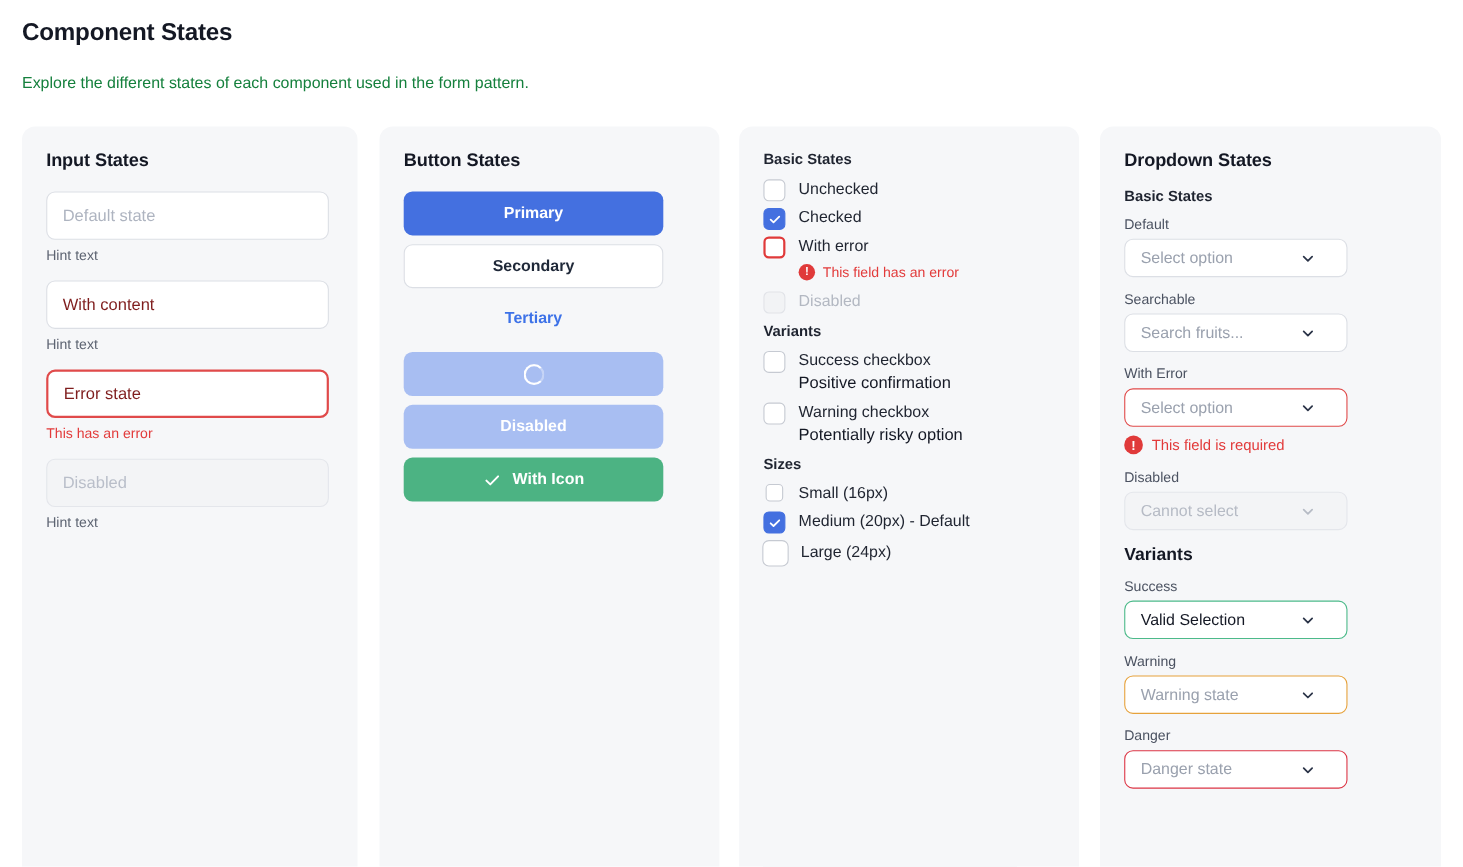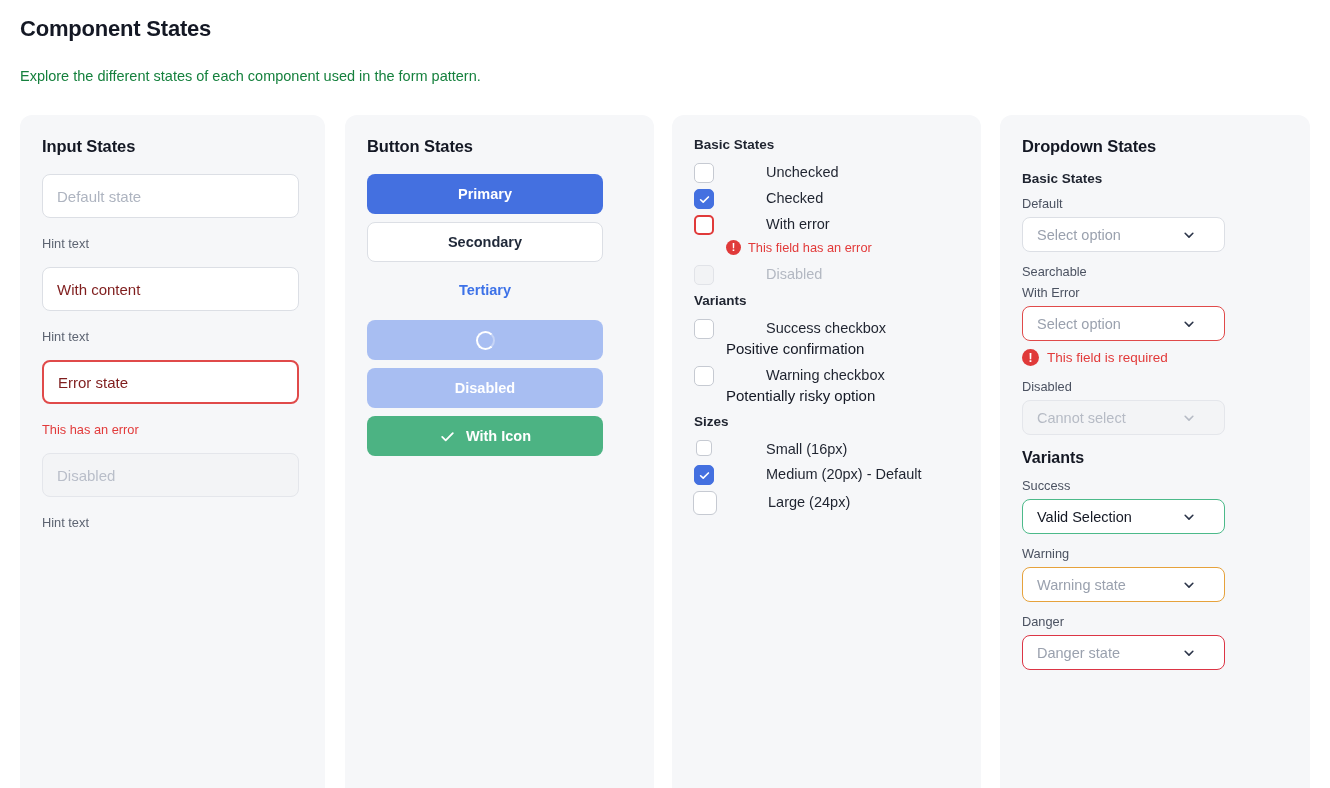--- a/index.html
+++ b/index.html
@@ -54,21 +54,21 @@
     font-family: "Liberation Sans", sans-serif;
     font-size: 15px; color: #7f1d1d;
     padding: 0 14px;
     display: flex; align-items: center;
   }
   .text-input.placeholder { color: #aeb4c0; }
   .text-input.error { border: 2px solid #e04a4a; }
   .text-input.disabled {
     background: #f3f4f6; border-color: #e4e6eb; color: #b9bec9;
   }
-  .hint { font-size: 12.8px; color: #5d6472; margin: 18px 0 16px 0; }
+  .hint { font-size: 12.8px; color: #5d6472; margin: 6px 0 16px 0; }
   .hint.err { color: #e23a3a; margin-bottom: 16px; }
 
   
   .btn {
     width: 236px; height: 40px;
     display: flex; align-items: center; justify-content: center;
     border-radius: 8px; font-size: 14.5px; font-weight: bold;
     font-family: "Liberation Sans", sans-serif;
     margin-bottom: 8px; border: none; cursor: pointer;
   }
@@ -91,21 +91,21 @@
     width: 20px; height: 20px; min-width: 20px;
     border: 1.6px solid #c6cad2; border-radius: 5px;
     background: #ffffff; margin-right: 12px; margin-top: 1px;
     display: flex; align-items: center; justify-content: center;
   }
   .cb.checked { background: #4470e0; border-color: #4470e0; }
   .cb.err { border: 2px solid #e03a3a; }
   .cb.dis { background: #f2f3f5; border-color: #e1e3e8; }
   .cb.sm { width: 16px; height: 16px; min-width: 16px; border-radius: 4px; }
   .cb.lg { width: 24px; height: 24px; min-width: 24px; border-radius: 6px; }
-  .cb-label { font-size: 14.5px; color: #1f2430; line-height: 20px; margin-left: 40px; }
+  .cb-label { font-size: 14.5px; color: #1f2430; line-height: 20px; }
   .cb-label.dis { color: #b3b8c2; }
   .cb-desc { font-size: 15px; color: #141824; margin-top: 2px; }
   .cb-err-row {
     display: flex; align-items: center; gap: 7px;
     margin: 0 0 9px 32px;
   }
   .cb-err-text { font-size: 12.8px; color: #e23a3a; }
   .err-badge {
     width: 15px; height: 15px; border-radius: 50%;
     background: #e03a3a; color: #ffffff;
@@ -281,20 +281,26 @@
 
       <div class="dd-label">Default</div>
       <div class="dd">
         <span class="ph">Select option</span>
         <svg class="chev" viewBox="0 0 16 16" fill="none">
             <path d="M3.6 6 L8 10.4 L12.4 6" stroke="#2b3448" stroke-width="1.8" stroke-linecap="round" stroke-linejoin="round"></path>
           </svg>
       </div>
 
       <div class="dd-label">Searchable</div>
+      <div class="dd">
+        <span class="ph">Search fruits...</span>
+        <svg class="chev" viewBox="0 0 16 16" fill="none">
+            <path d="M3.6 6 L8 10.4 L12.4 6" stroke="#2b3448" stroke-width="1.8" stroke-linecap="round" stroke-linejoin="round"></path>
+          </svg>
+      </div>
 
       <div class="dd-label">With Error</div>
       <div class="dd err">
         <span class="ph">Select option</span>
         <svg class="chev" viewBox="0 0 16 16" fill="none">
             <path d="M3.6 6 L8 10.4 L12.4 6" stroke="#2b3448" stroke-width="1.8" stroke-linecap="round" stroke-linejoin="round"></path>
           </svg>
       </div>
       <div class="dd-err-row">
         <span class="err-badge-lg">!</span>

